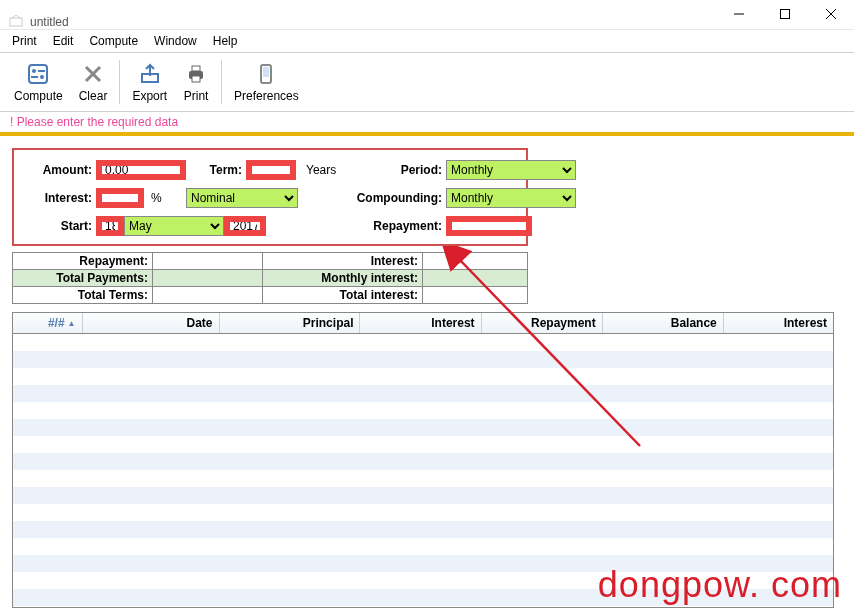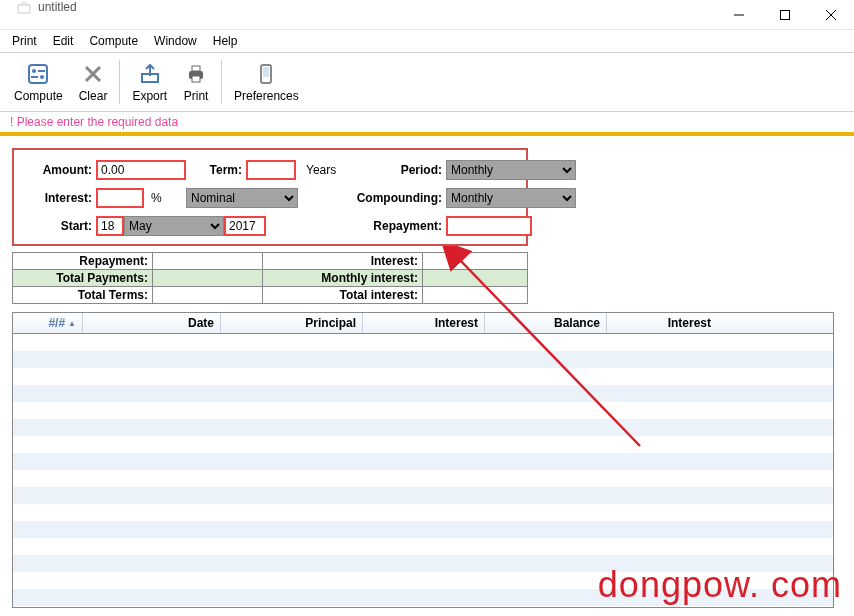--- a/index.html
+++ b/index.html
@@ -1,19 +1,19 @@
 <!DOCTYPE html>
 <html><head>
 <meta charset="utf-8">
 <style>
 * { box-sizing: border-box; margin: 0; padding: 0; font-family: "Segoe UI", Tahoma, sans-serif; font-size: 12px; }
 body { background: #fff; width: 854px; height: 616px; position: relative; overflow: hidden; }
 
 
-.titlebar { height: 30px; display: flex; align-items: flex-start; padding-left: 16px; border-bottom: 1px solid #e8e8e8; }
+.titlebar { height: 30px; display: flex; align-items: flex-end; padding-left: 8px; border-bottom: 1px solid #e8e8e8; }
 .titlebar .icon { width: 16px; height: 16px; margin-right: 6px; opacity: 0.5; display: flex; align-items: center; justify-content: center; }
 .titlebar .title { flex: 1; color: #555; }
 .win-controls { display: flex; }
 .win-btn { width: 46px; height: 30px; display: flex; align-items: center; justify-content: center; cursor: pointer; }
 
 
 .menubar { height: 22px; display: flex; align-items: center; padding: 0 4px; }
 .menubar span { padding: 2px 8px; cursor: pointer; }
 
 
@@ -21,22 +21,22 @@
 .tool-btn { display: flex; flex-direction: column; align-items: center; justify-content: center; padding: 2px 8px; height: 54px; cursor: pointer; }
 .tool-icon { width: 26px; height: 26px; display: flex; align-items: center; justify-content: center; margin-bottom: 2px; }
 .tool-sep { width: 1px; height: 44px; background: #d0d0d0; margin: 0 4px; }
 
 
 .status-line { padding: 3px 10px; border-bottom: 4px solid #eab308; color: #ec4899; }
 
 
 .input-form { margin: 12px; border: 2px solid #d05050; padding: 10px 12px 8px 12px; display: grid; grid-template-columns: 70px 90px auto 60px 60px 40px 100px 130px; row-gap: 8px; align-items: center; width: 516px; }
 .input-form label { text-align: right; font-weight: bold; padding-right: 4px; }
-.input-form input[type=text] { border: 2px solid #ef4444; height: 20px; padding: 1px 3px; font-size: 12px; width: 100%; }
-.input-form select { border: 1px solid #888; height: 20px; background: #a3a3a3; font-size: 12px; width: 100%; }
+.input-form input[type=text] { border: 6px solid #ef4444; height: 20px; padding: 1px 3px; font-size: 12px; width: 100%; }
+.input-form select { border: 1px solid #888; height: 20px; background: #bef264; font-size: 12px; width: 100%; }
 .pct { padding-left: 4px; }
 
 
 .summary { margin: -6px 12px 8px 12px; width: 516px; border: 1px solid #888; }
 .summary-row { display: grid; grid-template-columns: 140px 110px 160px 100px; border-bottom: 1px solid #888; }
 .summary-row:last-child { border-bottom: none; }
 .summary-row.green { background: #d8ecd4; }
 .summary-row .lbl { font-weight: bold; text-align: right; padding: 1px 4px; border-right: 1px solid #888; }
 .summary-row .val { padding: 1px 4px; border-right: 1px solid #888; }
 .summary-row div:last-child { border-right: none; }
@@ -205,20 +205,21 @@
     <div class="val"></div>
   </div>
 </div>
 
 <div class="data-table">
   <div class="table-header">
     <div class="th first col-w1"><span>#/#</span><span class="sort-up">▲</span></div>
     <div class="th col-w2">Date</div>
     <div class="th col-w3">Principal</div>
     <div class="th col-w4">Interest</div>
+    <div class="th col-w5">Repayment</div>
     <div class="th col-w6">Balance</div>
     <div class="th col-w7" style="border-right:none">Interest</div>
   </div>
   <div class="table-body" id="table-body">
       <div class="tr"></div>
       <div class="tr alt"></div>
       <div class="tr"></div>
       <div class="tr alt"></div>
       <div class="tr"></div>
       <div class="tr alt"></div>

